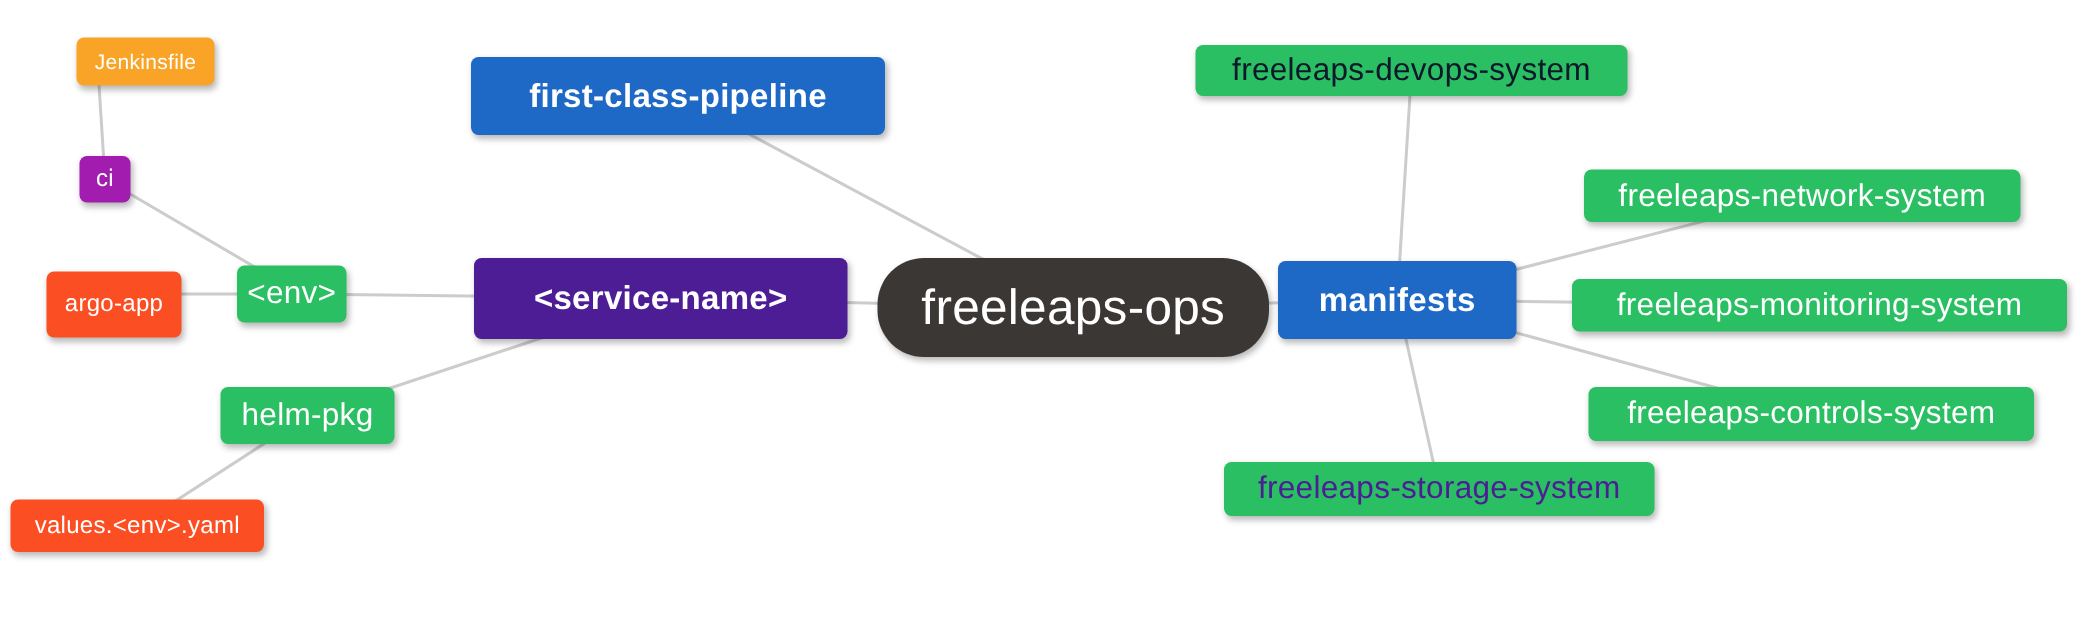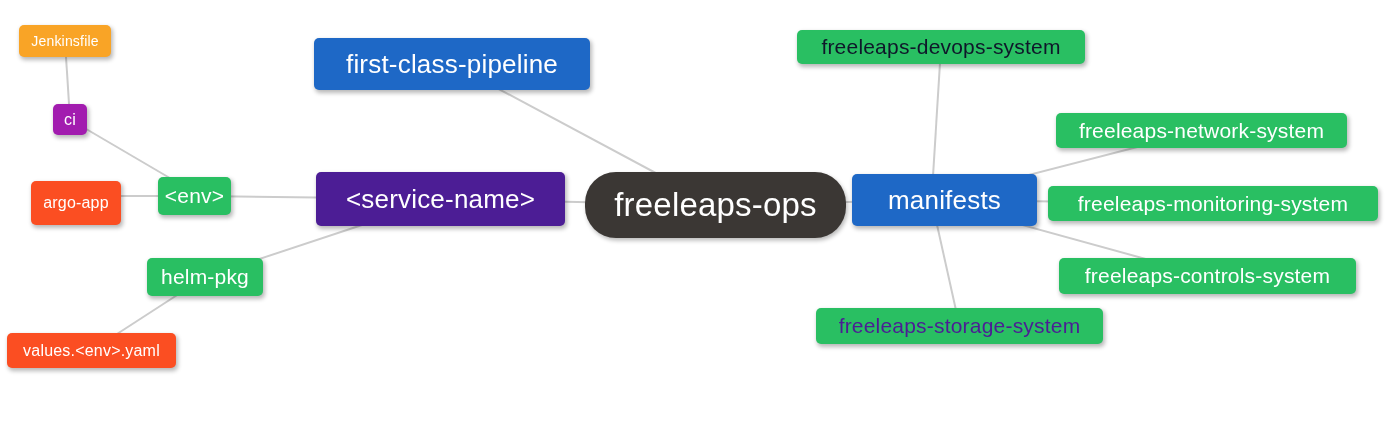--- a/index.html
+++ b/index.html
@@ -34,24 +34,24 @@
     align-items: center;
     justify-content: center;
     color: #ffffff;
     border-radius: 5px;
     box-shadow: 1.5px 2.5px 4px rgba(0,0,0,0.28);
     white-space: nowrap;
     cursor: pointer;
     letter-spacing: 0.2px;
   }
   .lvl-0 { font-size: 33px; border-radius: 31px; }
-  .lvl-1 { font-size: 26px; }
+  .lvl-1 { font-size: 22px; font-weight: bold; }
   .lvl-2 { font-size: 21px; }
   .lvl-3 { font-size: 16px; }
-  .lvl-4 { font-size: 14px; }
+  .lvl-4 { font-size: 14px; margin-left: 32px; }
 </style>
 </head>
 <body>
 
 <div class="canvas">
   <svg class="edges" xmlns="http://www.w3.org/2000/svg">
       <line x1="65" y1="41" x2="70" y2="119.5" stroke="#cccccc" stroke-width="2"></line>
       <line x1="70" y1="119.5" x2="200.5" y2="196" stroke="#cccccc" stroke-width="2"></line>
       <line x1="76" y1="196" x2="200.5" y2="196" stroke="#cccccc" stroke-width="2"></line>
       <line x1="200.5" y1="196" x2="440.5" y2="199" stroke="#cccccc" stroke-width="2"></line>
@@ -63,21 +63,21 @@
       <line x1="931.5" y1="200" x2="941" y2="47" stroke="#cccccc" stroke-width="2"></line>
       <line x1="931.5" y1="200" x2="1201.5" y2="130.5" stroke="#cccccc" stroke-width="2"></line>
       <line x1="931.5" y1="200" x2="1213" y2="203.5" stroke="#cccccc" stroke-width="2"></line>
       <line x1="931.5" y1="200" x2="1207.5" y2="276" stroke="#cccccc" stroke-width="2"></line>
       <line x1="931.5" y1="200" x2="959.5" y2="326" stroke="#cccccc" stroke-width="2"></line>
     </svg>
   <div class="nodes">
       <div class="node lvl-0" style="left: 585px; top: 172px; width: 261px; height: 66px; background: rgb(59, 55, 52); color: rgb(255, 255, 255);">freeleaps-ops</div>
       <div class="node lvl-1" style="left: 314px; top: 38px; width: 276px; height: 52px; background: rgb(30, 104, 198); color: rgb(255, 255, 255);">first-class-pipeline</div>
       <div class="node lvl-1" style="left: 316px; top: 172px; width: 249px; height: 54px; background: #4c1d95; color: rgb(255, 255, 255);">&lt;service-name&gt;</div>
-      <div class="node lvl-1" style="left: 852px; top: 174px; width: 185px; height: 52px; background: rgb(30, 104, 198); color: rgb(255, 255, 255);">manifests</div>
+      <div class="node lvl-1" style="left: 852px; top: 174px; width: 159px; height: 52px; background: rgb(30, 104, 198); color: rgb(255, 255, 255);">manifests</div>
       <div class="node lvl-2" style="left: 158px; top: 177px; width: 73px; height: 38px; background: rgb(41, 191, 98); color: rgb(255, 255, 255);">&lt;env&gt;</div>
       <div class="node lvl-2" style="left: 147px; top: 258px; width: 116px; height: 38px; background: rgb(41, 191, 98); color: rgb(255, 255, 255);">helm-pkg</div>
       <div class="node lvl-3" style="left: 53px; top: 104px; width: 34px; height: 31px; background: #a21caf; color: rgb(255, 255, 255);">ci</div>
       <div class="node lvl-3" style="left: 31px; top: 181px; width: 90px; height: 44px; background: rgb(251, 78, 34); color: rgb(255, 255, 255);">argo-app</div>
       <div class="node lvl-3" style="left: 7px; top: 333px; width: 169px; height: 35px; background: rgb(251, 78, 34); color: rgb(255, 255, 255);">values.&lt;env&gt;.yaml</div>
       <div class="node lvl-4" style="left: 19px; top: 25px; width: 92px; height: 32px; background: rgb(249, 164, 38); color: rgb(255, 255, 255);">Jenkinsfile</div>
       <div class="node lvl-2" style="left: 797px; top: 30px; width: 288px; height: 34px; background: rgb(41, 191, 98); color: #0f172a;">freeleaps-devops-system</div>
       <div class="node lvl-2" style="left: 1056px; top: 113px; width: 291px; height: 35px; background: rgb(41, 191, 98); color: rgb(255, 255, 255);">freeleaps-network-system</div>
       <div class="node lvl-2" style="left: 1048px; top: 186px; width: 330px; height: 35px; background: rgb(41, 191, 98); color: rgb(255, 255, 255);">freeleaps-monitoring-system</div>
       <div class="node lvl-2" style="left: 1059px; top: 258px; width: 297px; height: 36px; background: rgb(41, 191, 98); color: rgb(255, 255, 255);">freeleaps-controls-system</div>

